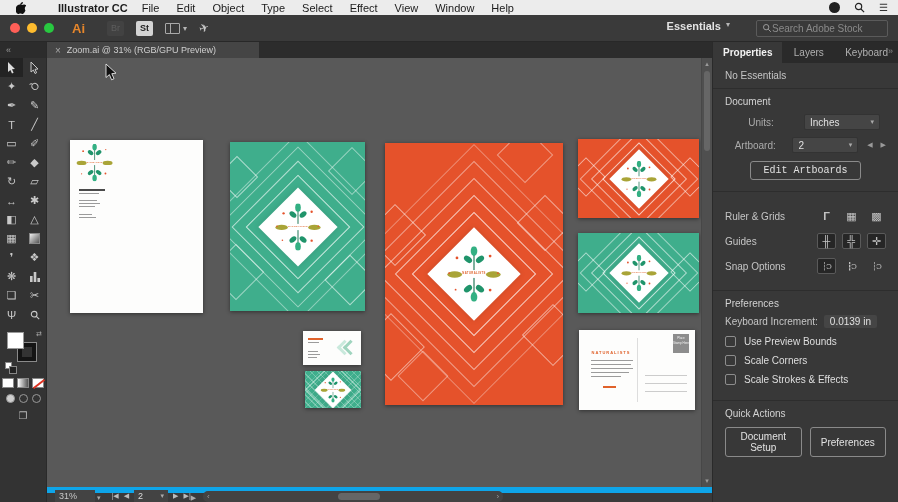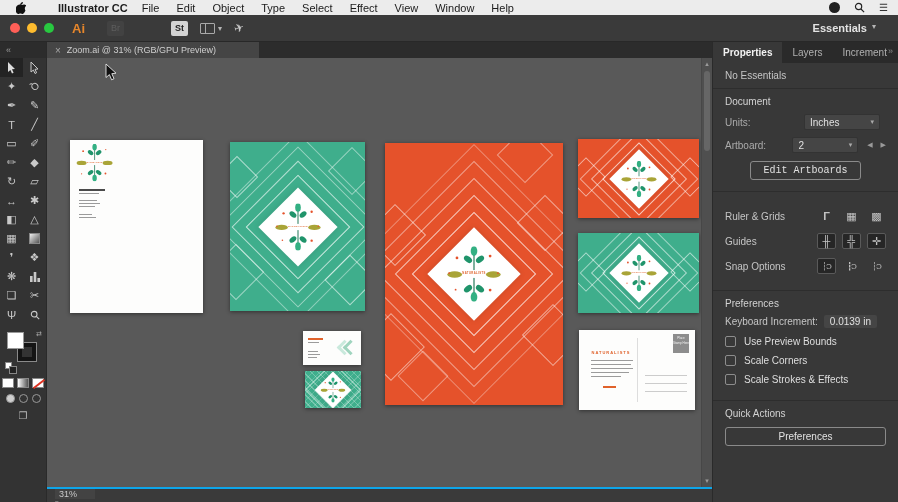--- a/index.html
+++ b/index.html
@@ -16,21 +16,21 @@
   .list-icon { font-size:10px; color:#333; }
 
   
   .appbar { height:27px; background:#3a3a3a; border-bottom:1px solid #282828; display:flex; align-items:center; padding:0 10px; }
   .lights { display:flex; gap:7px; margin-right:18px; }
   .light { width:10px; height:10px; border-radius:50%; }
   .light.r { background:#ff5f57; } .light.y { background:#febc2e; } .light.g { background:#28c840; }
   .ai-logo { color:var(--ai_logo); font-weight:bold; font-size:13px; margin-right:22px; }
   .sq-btn { width:17px; height:15px; border-radius:2px; font-size:9px; display:flex; align-items:center; justify-content:center; margin-right:12px; }
   .sq-btn.br { background:#424242; color:#5e5e5e; }
-  .sq-btn.st { background:#d4d4d4; color:#222; font-weight:bold;margin-left:35px; }
+  .sq-btn.st { background:#d4d4d4; color:#222; font-weight:bold; }
   .ws-icon { width:15px; height:11px; border:1px solid #a9a9a9; border-radius:1px; position:relative; margin-right:3px; }
   .ws-icon:before { content:""; position:absolute; left:4px; top:0; bottom:0; width:1px; background:#a9a9a9; }
   .chev { color:#b5b5b5; font-size:8px; margin-right:12px; }
   .share-icon { color:#c9c9c9; font-size:12px; transform:rotate(-20deg); }
   .appbar-right { margin-left:auto; display:flex; align-items:flex-start; }
   .essentials { color:#e3e3e3; font-weight:bold; font-size:11px; margin-right:5px; }
   .searchbox { width:132px; height:17px; background:#393939; border:1px solid #5b5b5b; border-radius:2px; display:flex; align-items:center; padding:0 5px; margin-left:14px; }
   .searchbox input { flex:1; background:transparent; border:none; outline:none; color:#bdbdbd; font-size:10px; width:100px; font-family:"Liberation Sans",sans-serif; }
   .searchbox input::placeholder { color:#8a8a8a; }
 
@@ -87,39 +87,39 @@
   .chevL.lt { border-color:#c9e9dc; }
   .pc-head { position:absolute; font-size:4px; font-weight:bold; letter-spacing:1px; color:var(--accent_text); text-align:center; }
   .stamp { position:absolute; background:#8d8d8d; color:#f2f2f2; font-size:3px; line-height:1.5; text-align:center; padding-top:2px; }
   .vline { position:absolute; width:1px; background:#ddd; }
   .cursor { position:absolute; z-index:20; }
   .vscroll { position:absolute; right:0; top:0; bottom:0; width:11px; background:#4f4f4f; border-left:1px solid #474747; }
   .vscroll .arr { position:absolute; left:0; right:0; text-align:center; color:#9a9a9a; font-size:7px; }
   .vscroll .thumb { position:absolute; left:2px; right:2px; top:13px; height:80px; background:#666; border-radius:4px; }
 
   
-  .statusbar { height:15px; background:#3a3a3a; border-top:2px solid #0ea5e9; display:flex; align-items:flex-start; font-size:9px; color:#c9c9c9; padding-left:8px;flex-direction:column; }
+  .statusbar { height:15px; background:#3a3a3a; border-top:6px solid #0ea5e9; display:flex; align-items:flex-end; font-size:9px; color:#c9c9c9; padding-left:8px; }
   .zoombox { width:40px; height:12px; background:#434343; display:flex; align-items:center; padding:0 4px; margin-right:2px; font-size:9px; }
   .sb-chev { color:#aaa; font-size:7px; margin:0 5px 0 0; }
   .sb-nav { display:flex; align-items:center; gap:5px; font-size:7px; color:#bbb; margin-left:6px; }
   .abox { width:34px; height:12px; background:#434343; color:#ddd; font-size:9px; display:flex; align-items:center; justify-content:space-between; padding:0 4px; }
   .sb-status { flex:1; text-align:center; font-size:9px; }
   .hscroll { position:relative; width:300px; height:11px; background:#434343; border-radius:5px; margin:0 2px; display:flex; align-items:center; justify-content:space-between; padding:0 4px; color:#9a9a9a; font-size:8px; }
   .hscroll .thumb { position:absolute; left:45%; width:42px; height:7px; background:#666; border-radius:4px; }
 
   
   .panel { width:186px; background:#383838; border-left:1px solid #2a2a2a; display:flex; flex-direction:column; font-size:10px; color:#c5c5c5; }
-  .ptabs { height:21px; background:#2a2a2a; display:flex; align-items:stretch; position:relative; }
+  .ptabs { height:21px; background:#2a2a2a; display:flex; align-items:stretch; position:relative;justify-content:space-between; }
   .ptab { padding:0 10px; display:flex; align-items:center; color:#b0b0b0; }
   .ptab.active { background:#383838; color:#f2f2f2; font-weight:bold; }
   .ptabs .collapse { position:absolute; right:5px; top:4px; color:#8a8a8a; font-size:9px; }
   .psection { padding:7px 12px; border-bottom:1px solid #2d2d2d; }
   .phead { color:#d2d2d2; margin-bottom:2px; }
   .prow { display:flex; align-items:center; margin:7px 0; }
-  .plabel { width:72px; text-align:left; margin-right:7px; color:#ababab; }
+  .plabel { width:72px; text-align:center; margin-right:7px; color:#ababab; }
   .pselect { width:76px; height:16px; background:#454545; border:1px solid #333; border-radius:2px; color:#e0e0e0; display:flex; align-items:center; justify-content:space-between; padding:0 5px; }
   .pselect .c { font-size:7px; color:#aaa; }
   .abarrows { display:flex; gap:8px; margin-left:9px; color:#9a9a9a; font-size:7px; }
   .pbtn { display:block; background:transparent; border:1px solid #8a8a8a; border-radius:3px; color:#e2e2e2; font-size:10px; padding:3px 12px; font-family:"Liberation Sans",sans-serif; }
   .pbtn.center { margin:8px auto 4px auto;font-family:Liberation Mono, monospace; }
   .iconrow { display:flex; align-items:center; margin:9px 0; }
   .iconrow .lbl { flex:1; color:#c5c5c5; }
   .picon { width:19px; height:16px; display:flex; align-items:center; justify-content:center; color:#c3c3c3; font-size:11px; margin-left:6px; }
   .picon.btn { background:#262626; border:1px solid #5a5a5a; border-radius:2px; }
   .picon .snapg { font-size:8px; letter-spacing:-1px; }
@@ -169,20 +169,27 @@
     </span>
     <span class="ai-logo">Ai</span>
     <span class="sq-btn br">Br</span>
     <span class="sq-btn st">St</span>
     <span class="ws-icon"></span>
     <span class="chev">▾</span>
     <span class="share-icon">✈</span>
     <span class="appbar-right">
       <span class="essentials">Essentials</span>
       <span class="chev">▾</span>
+      <span class="searchbox">
+        <svg width="10" height="10" viewBox="0 0 12 12">
+            <circle cx="5" cy="5" r="3.2" fill="none" stroke="#9a9a9a" stroke-width="1.2"></circle>
+            <line x1="7.4" y1="7.4" x2="10.6" y2="10.6" stroke="#9a9a9a" stroke-width="1.2"></line>
+          </svg>
+        <input placeholder="Search Adobe Stock" style="">
+      </span>
     </span>
   </div>
 
   <div class="main">
 
     <div class="tools-col">
       <div class="tools-head">
           <span>«</span>
         </div>
       <div class="tool-grid">
@@ -515,21 +522,21 @@
           <span class="thumb"></span>
           <span>›</span>
         </span>
       </div>
     </div>
 
     <div class="panel">
       <div class="ptabs">
         <span class="ptab active">Properties</span>
         <span class="ptab">Layers</span>
-        <span class="ptab">Increment</span>
+        <span class="ptab">Keyboard</span>
         <span class="collapse">»</span>
       </div>
 
       <div class="psection">
         <span>No Essentials</span>
       </div>
 
       <div class="psection">
         <div class="phead">Document</div>
         <div class="prow">
@@ -596,18 +603,19 @@
         </div>
         <div class="cbrow">
           <span class="cbox"></span>
           <span class="cblabel">Scale Strokes &amp; Effects</span>
         </div>
       </div>
 
       <div class="psection" style="border-bottom:none;">
         <div class="phead">Quick Actions</div>
         <div class="qa-btns">
+          <button class="pbtn">Document Setup</button>
           <button class="pbtn">Preferences</button>
         </div>
       </div>
     </div>
   </div>
 </div>
 
 </body></html>

